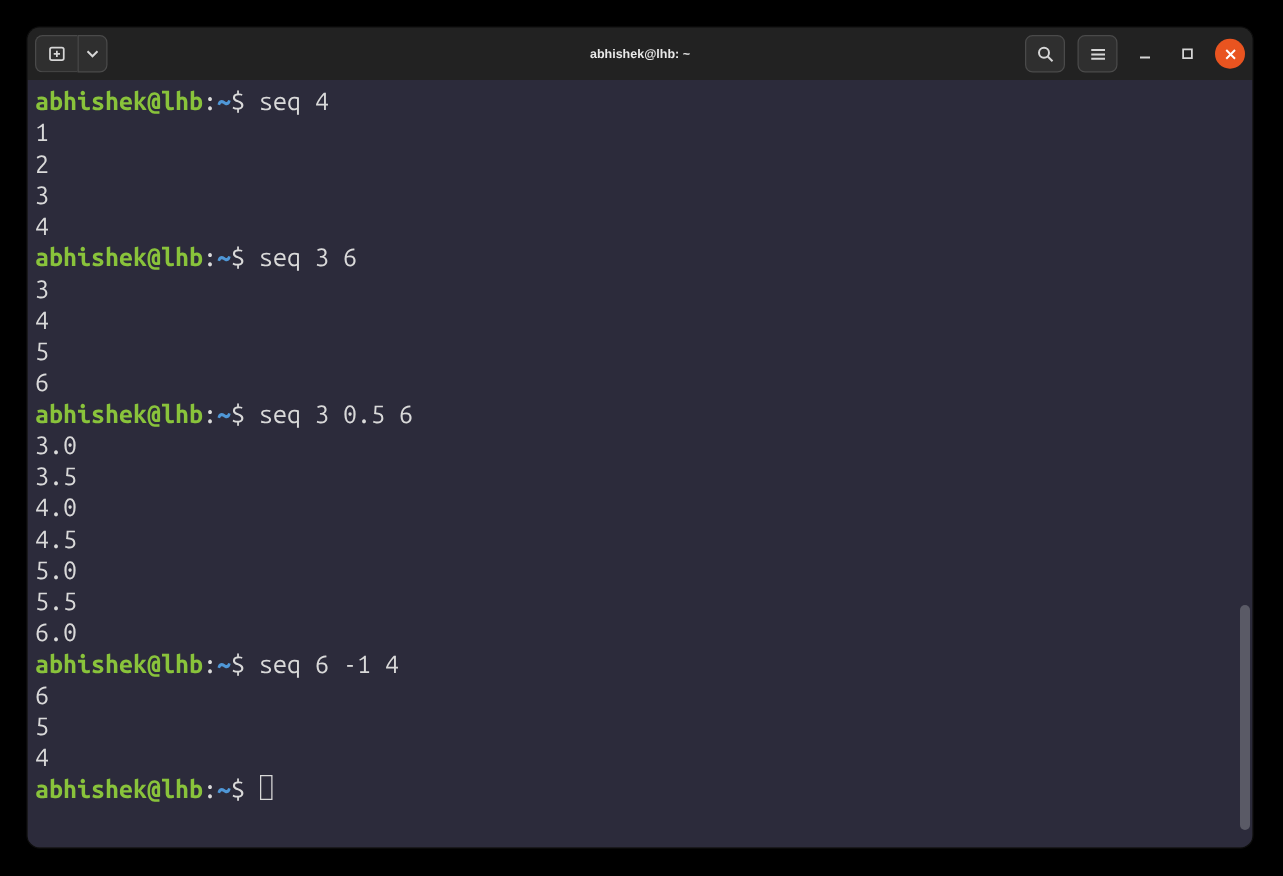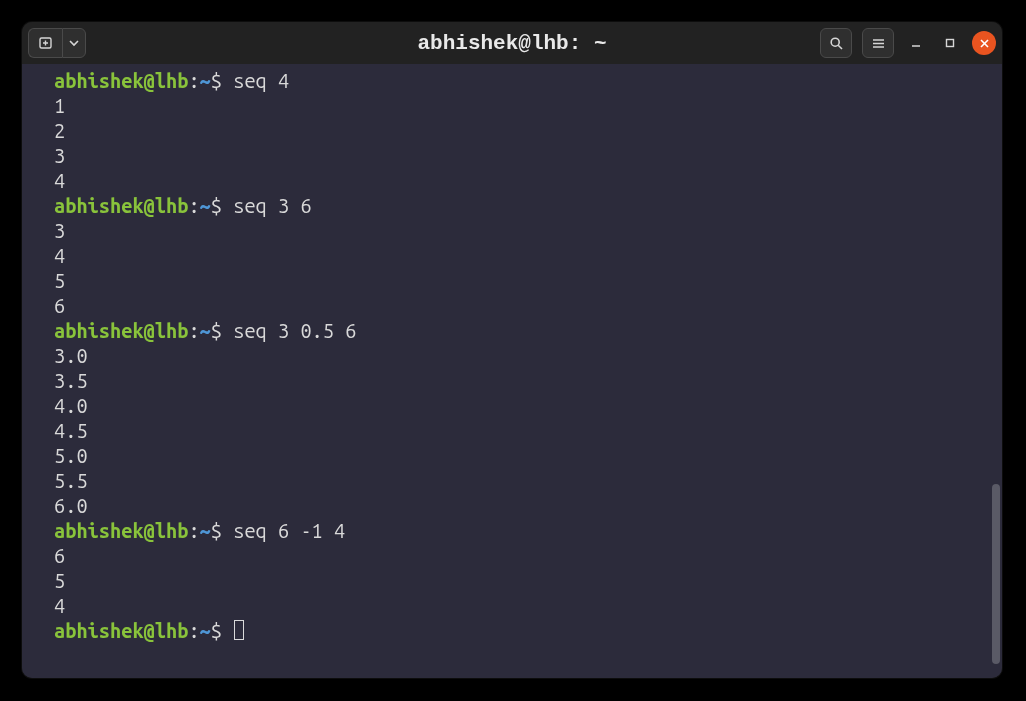--- a/index.html
+++ b/index.html
@@ -55,22 +55,22 @@
   }
   .tb-btn.dropdown {
     width: 24px;
     border-radius: 0 6px 6px 0;
   }
   .title-text {
     position: absolute;
     left: 0; right: 0;
     text-align: center;
     color: #e9e9e9;
-    font-family: Liberation Mono, monospace;
-    font-size: 21px;
+    font-family: Liberation Sans, sans-serif;
+    font-size: 10px;
     font-weight: 600;
     pointer-events: none;
   }
   .titlebar-right {
     margin-left: auto;
     display: flex;
     align-items: center;
     gap: 10px;
   }
   .tb-square {
@@ -108,21 +108,20 @@
   .term {
     position: absolute;
     inset: 0;
     padding: 4px 6px 6px 6px;
     font-size: 20px;
     line-height: 25px;
     color: #d9d9d9;
     white-space: pre;
     font-family: "Ubuntu Mono", "DejaVu Sans Mono", monospace;
     overflow: hidden;
-    margin-left: 26px;
   }
   .prompt-user { color: #89c33b; font-weight: bold; }
   .prompt-sep  { color: #d9d9d9; }
   .prompt-path { color: #4f97d7; font-weight: bold; }
   .cmd         { color: #d9d9d9; }
   .out         { color: #d9d9d9; }
   .cursor-box {
     display: inline-block;
     width: 10px;
     height: 20px;

